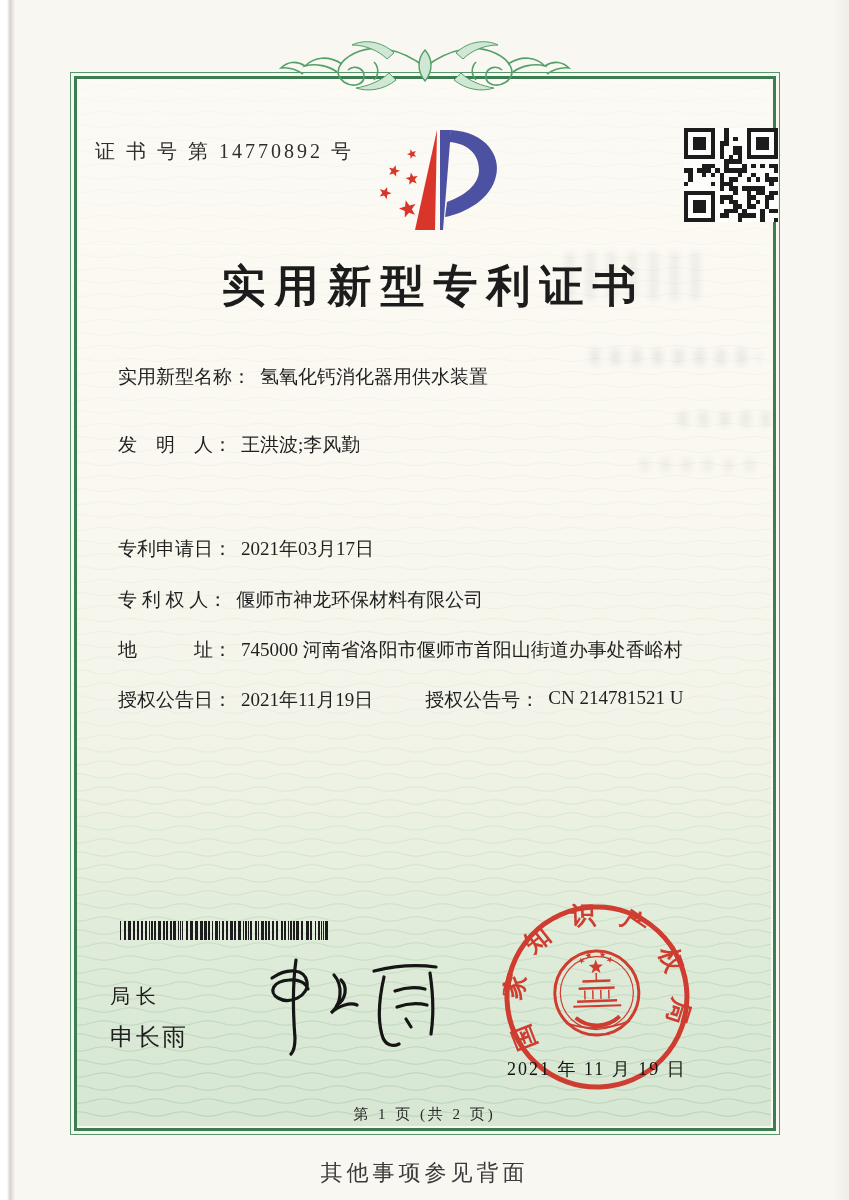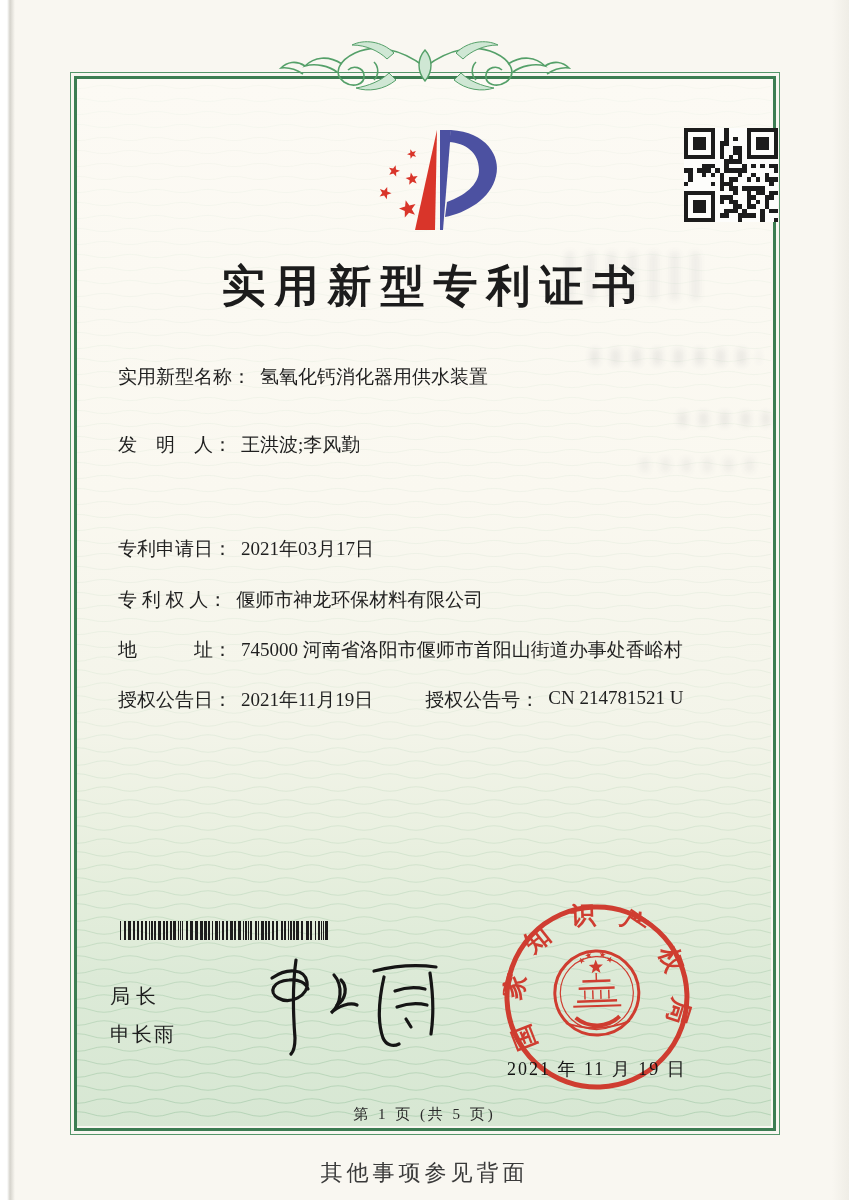--- a/index.html
+++ b/index.html
@@ -21,21 +21,21 @@
   .row{position:absolute;left:118px;font-size:19px;display:flex;white-space:nowrap;color:#1f1f1f;}
   .row .lbl{flex:none;}
   .row .val{margin-left:9px;}
   .pair2{margin-left:52px;display:flex;}
   #paragraphs{left:100px;top:710px;width:674px;font-size:18.5px;line-height:34px;
         color:#2d2d2d;letter-spacing:0.5px;}
   #paragraphs p{margin:0;text-indent:2em;}
   #barcode{left:120px;top:921px;width:214px;height:19px;display:flex;align-items:stretch;}
   #barcode i{display:block;height:100%;background:#1d1d1d;flex:none;}
   #director-title{left:110px;top:983px;font-size:20px;letter-spacing:6px;color:#1f1f1f;}
-  #director-name{left:110px;top:1021px;font-size:20px;letter-spacing:2px;color:#1f1f1f;}
+  #director-name{left:110px;top:1021px;font-size:24px;letter-spacing:2px;color:#1f1f1f;}
   #signature{left:238px;top:942px;}
   #seal{left:503px;top:903px;opacity:0.95;transform:rotate(-2deg);}
   #seal-date{left:507px;top:1057px;font-size:18px;letter-spacing:2px;color:#141414;z-index:5;}
   #page-info{left:0;top:1105px;width:849px;text-align:center;font-size:15px;letter-spacing:3px;color:#2a2a2a;}
   #back-note{left:0;top:1158px;width:849px;text-align:center;font-size:22px;letter-spacing:4px;color:#3a3a3a;}
   .ghost{position:absolute;border-radius:4px;filter:blur(3px);opacity:.45;
         background:repeating-linear-gradient(90deg,rgba(75,75,90,.20) 0 9px,rgba(75,75,90,0) 9px 21px);}
   #logo-svg{left:348px;top:124px;}
   #qr-wrap{left:684px;top:128px;width:94px;height:94px;background:#fdfdfb;}
   #ornament{left:278px;top:34px;z-index:3;}
@@ -139,20 +139,21 @@
       <path d="M116,19 C104,7 86,5 74,11 C88,11 101,17 109,25 Z" fill="#cfe7d4" stroke-width="1"></path>
       <path d="M118,46 C106,56 90,58 78,54 C90,52 103,47 111,39 Z" fill="#cfe7d4" stroke-width="1"></path>
       <path d="M64,30 C50,21 36,23 27,32 C38,29 51,32 59,38"></path>
       <path d="M27,32 C18,26 9,28 3,34 C11,33 19,36 25,40"></path>
       <path d="M96,28 C101,33 101,41 96,46"></path>
     </g>
     <use href="#ornL" transform="translate(294,0) scale(-1,1)"></use>
     <path d="M147,16 C139,25 139,37 147,47 C155,37 155,25 147,16 Z" fill="#cfe7d4" stroke="#55a069" stroke-width="1.4"></path>
   </svg>
 
+  <div id="cert-no" class="abs">证 书 号 第 14770892 号</div>
 
   <svg id="logo-svg" class="abs" width="165" height="112" viewBox="0 0 165 112">
     <g id="logo-stars" fill="#d9352a">
         <polygon points="62.3,25.3 64.6,28.0 67.9,26.9 66.1,29.9 68.1,32.8 64.7,32.0 62.6,34.8 62.3,31.3 59.0,30.2 62.3,28.8"></polygon>
         <polygon points="47.6,41.2 48.0,45.4 52.0,46.7 48.1,48.4 48.2,52.6 45.3,49.4 41.3,50.8 43.5,47.1 41.0,43.7 45.1,44.6"></polygon>
         <polygon points="62.9,48.6 65.2,52.5 69.7,51.9 66.7,55.4 68.7,59.5 64.5,57.7 61.2,60.8 61.6,56.3 57.6,54.1 62.0,53.1"></polygon>
         <polygon points="39.2,62.9 39.3,67.5 43.5,69.2 39.2,70.7 38.8,75.2 36.1,71.6 31.6,72.6 34.3,68.9 31.9,65.0 36.2,66.4"></polygon>
         <polygon points="57.7,76.3 61.4,81.5 67.5,80.1 63.8,85.2 67.0,90.7 61.0,88.7 56.8,93.4 56.8,87.1 51.0,84.5 57.1,82.6"></polygon>
       </g>
     <polygon points="89,6 87,106 67,106" fill="#d9352a"></polygon>
@@ -421,21 +422,21 @@
       <path d="M82,87 L82,96 M90,87 L90,96 M98,87 L98,96 M106,87 L106,96" stroke-width="1.5"></path>
       <path d="M74,98 L114,98" stroke-width="2.5"></path>
       <path d="M70,103 L118,103" stroke-width="2"></path>
       <path d="M72,114 A33,33 0 0 0 116,114" stroke-width="4"></path>
       <path d="M62,119 Q94,131 126,119" stroke-width="2"></path>
     </g>
   </svg>
 
   <div id="seal-date" class="abs">2021 年 11 月 19 日</div>
 
-  <div id="page-info" class="abs">第 1 页 (共 5 页)</div>
+  <div id="page-info" class="abs">第 1 页 (共 2 页)</div>
   <div id="back-note" class="abs">其他事项参见背面</div>
 
   <div class="ghost" style="left:565px;top:252px;width:135px;height:48px;opacity:.35"></div>
   <div class="ghost" style="left:590px;top:349px;width:170px;height:16px"></div>
   <div class="ghost" style="left:678px;top:412px;width:92px;height:14px"></div>
   <div class="ghost" style="left:640px;top:458px;width:118px;height:14px;opacity:.3"></div>
 
 </div>
 
 </body></html>

